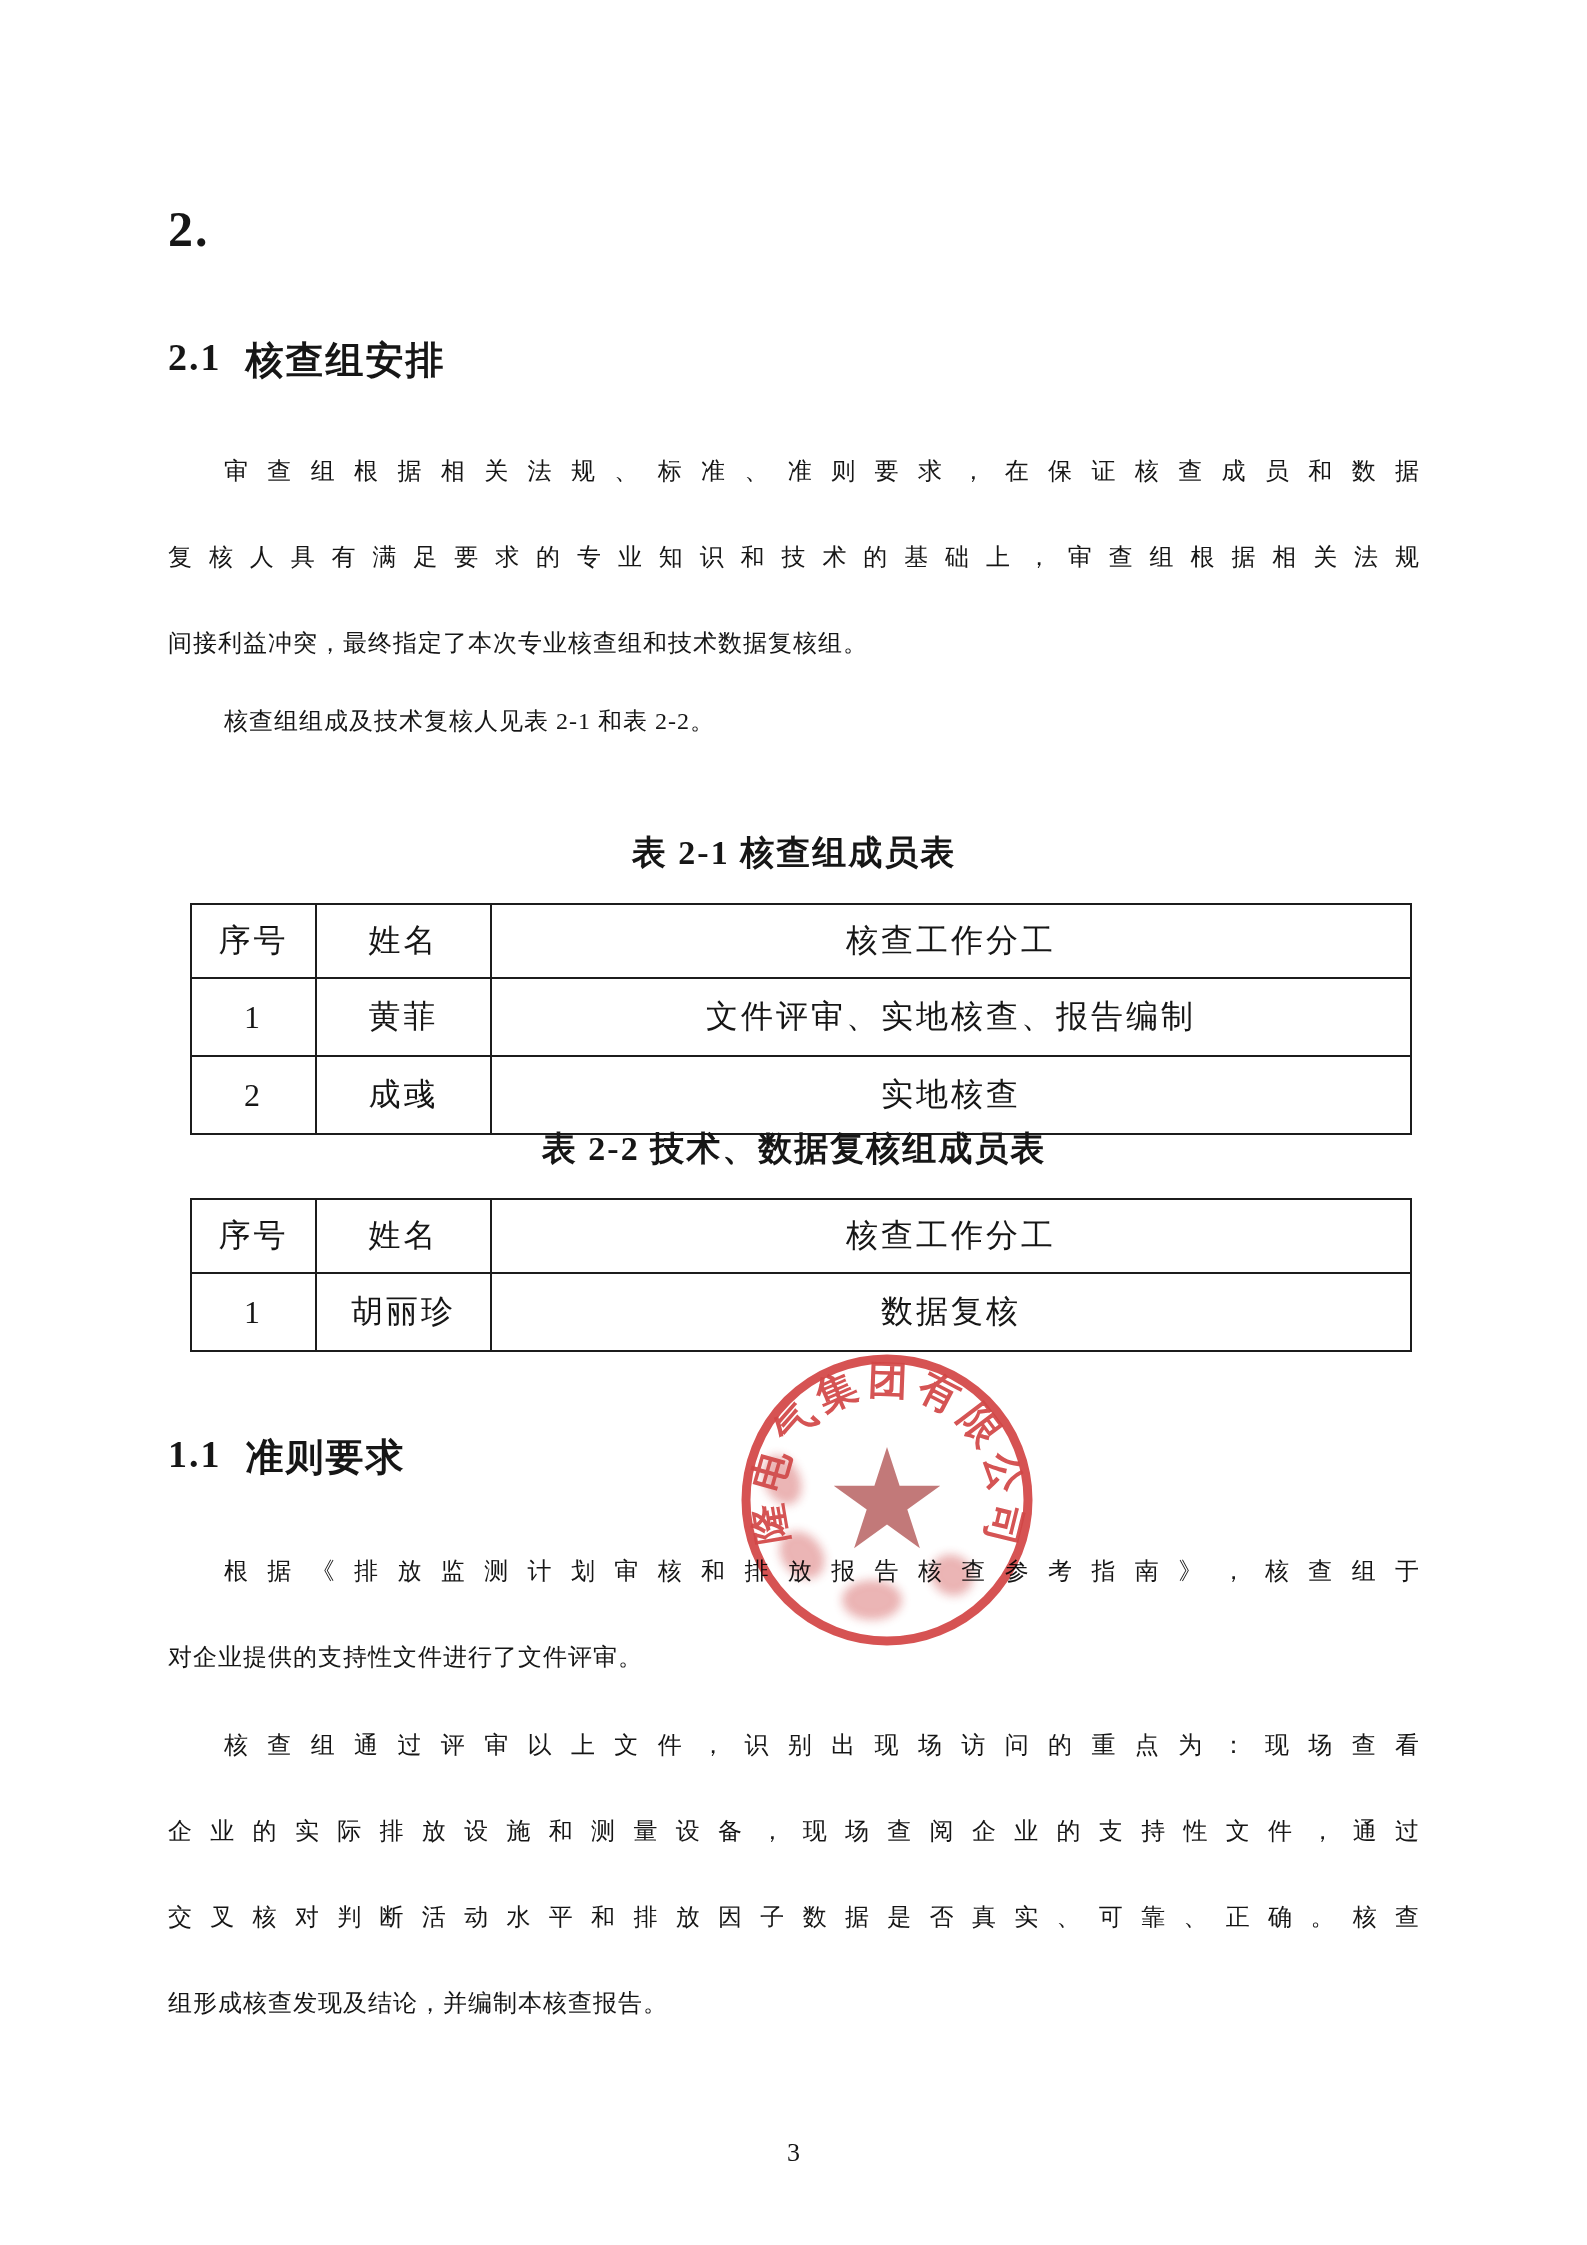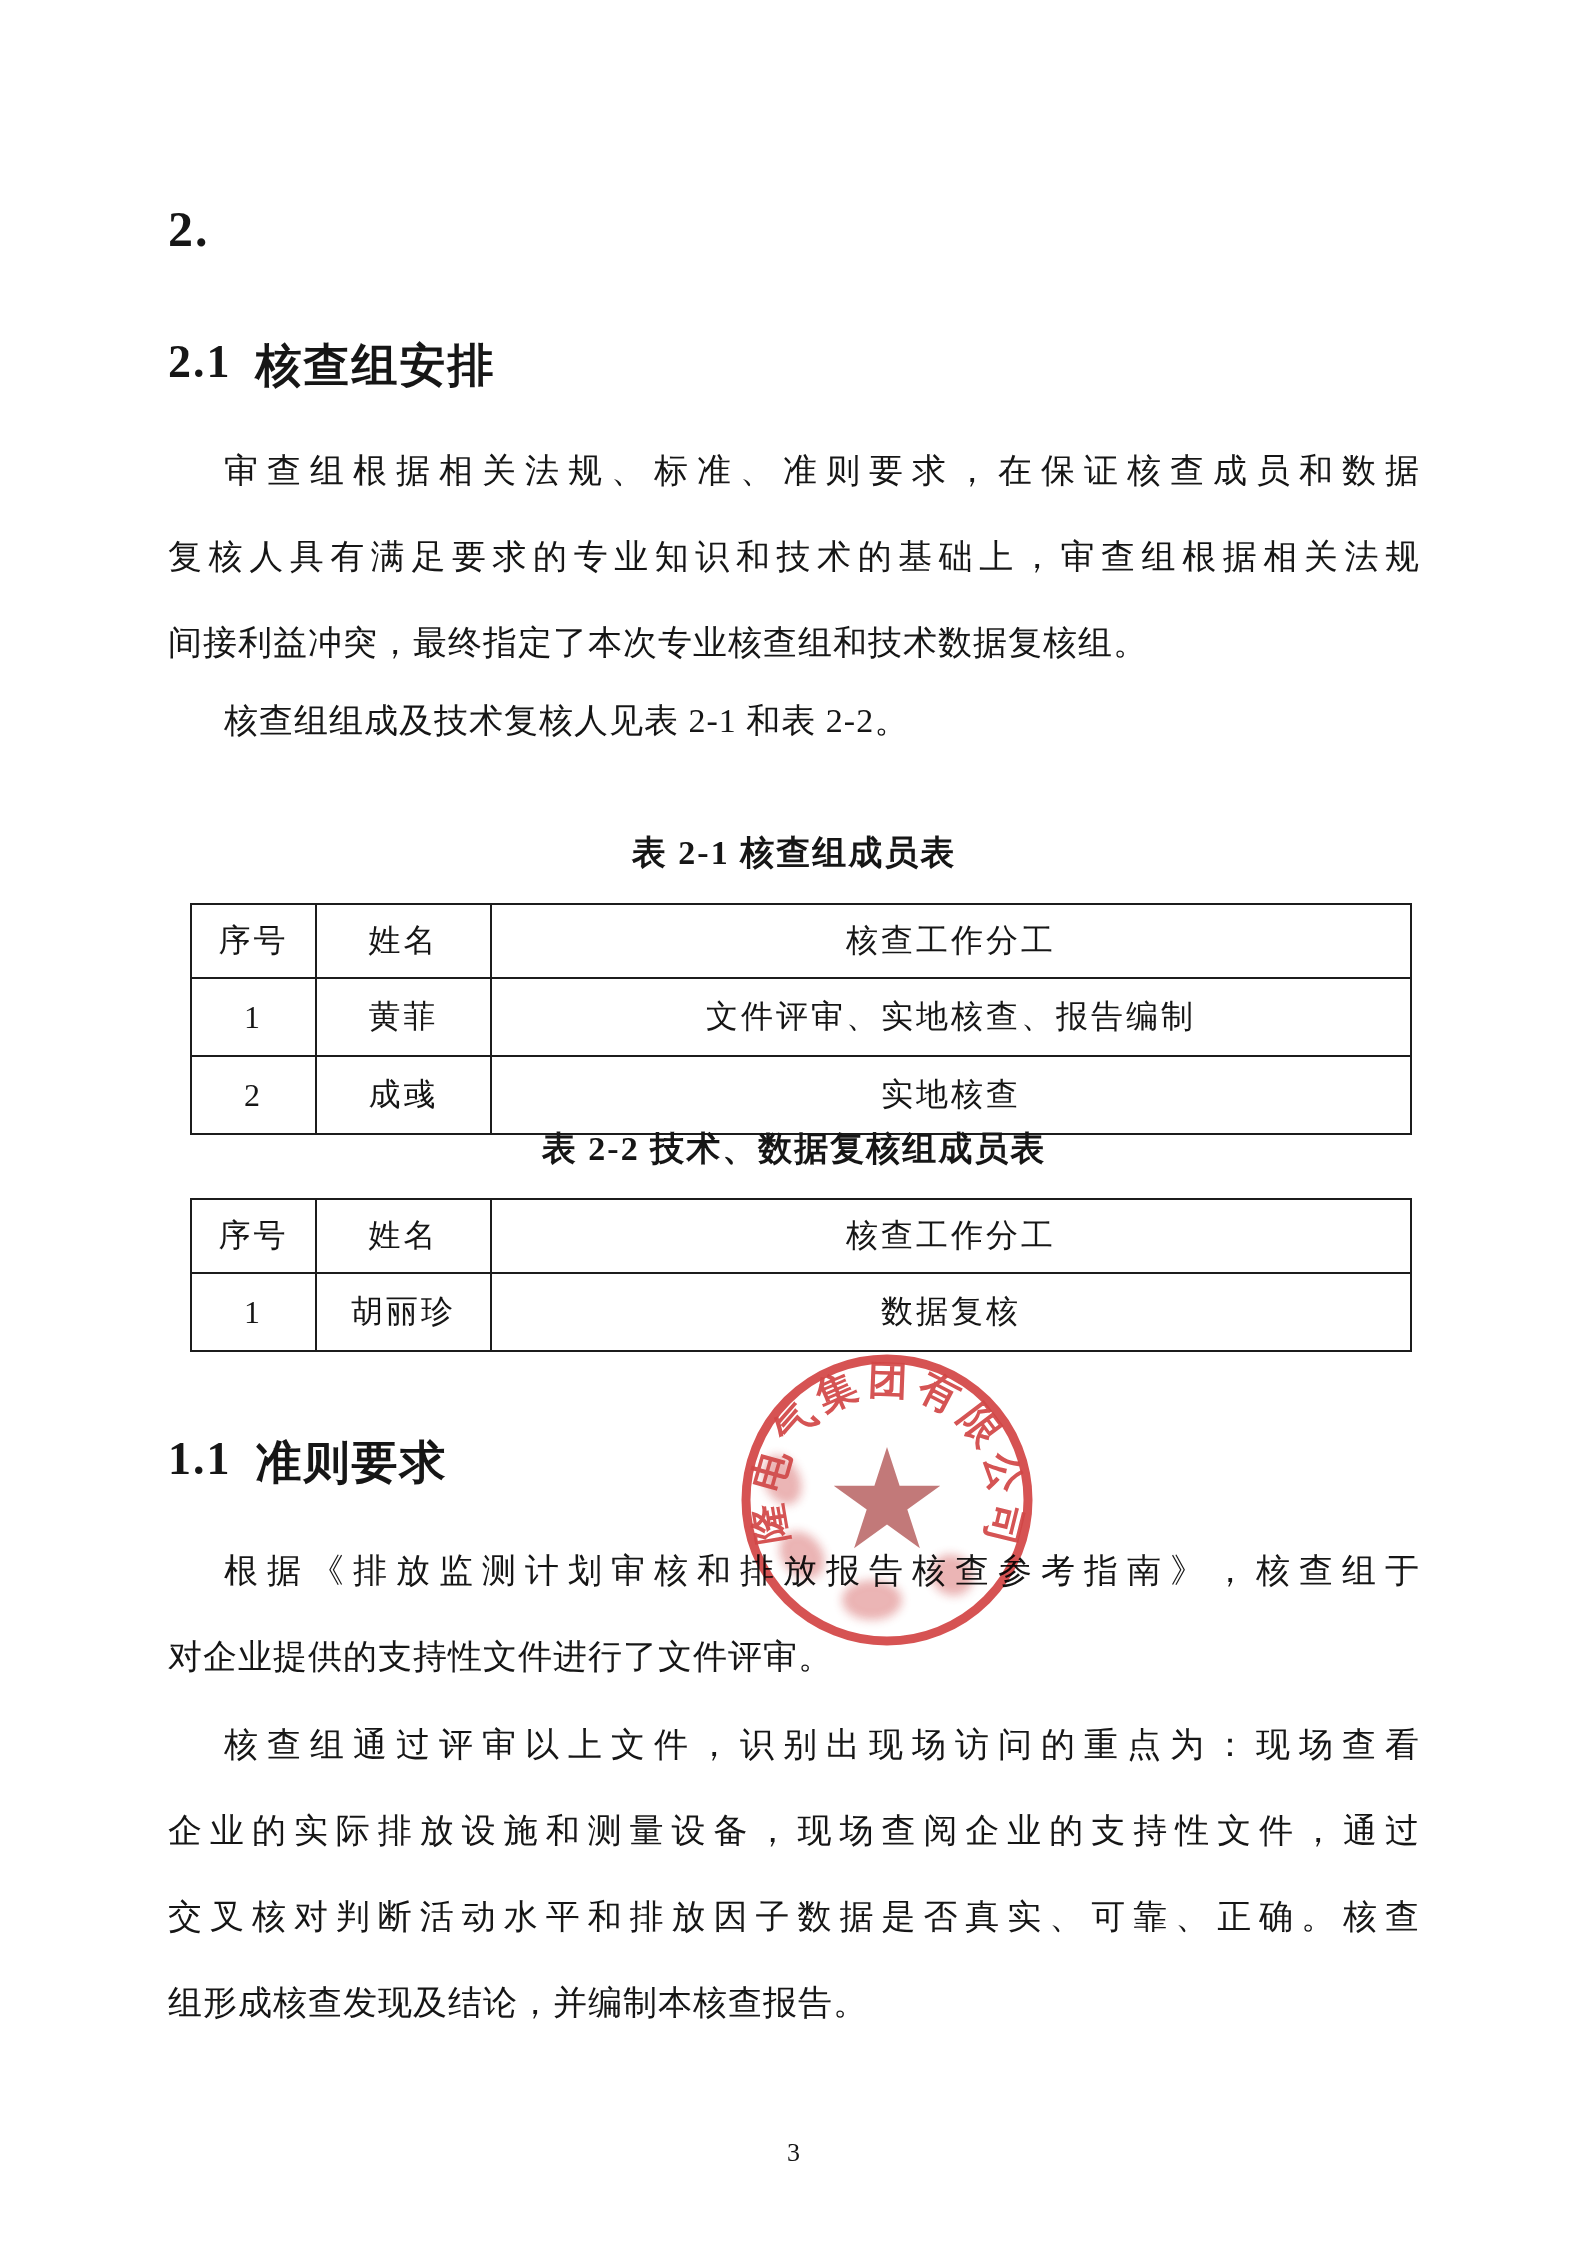--- a/index.html
+++ b/index.html
@@ -14,29 +14,29 @@
   }
   .abs{position:absolute;left:168px;width:1252px;}
 
   h1.doc-title{
     margin:0;top:200px;
     font-size:50px;font-weight:bold;
     display:flex;gap:28px;letter-spacing:2px;
   }
   h2.sub-title{
     margin:0;
-    font-size:46px;font-weight:bold;
+    font-size:38px;font-weight:bold;
     display:flex;gap:24px;letter-spacing:2px;
   }
   .sub-21{top:335px;}
   .sub-22{top:1432px;}
 
   .para{display:block;}
   .para .line{
-    font-size:34px;
+    font-size:24px;
     line-height:86px;height:86px;
     letter-spacing:1px;
     text-align:justify;
     text-align-last:justify;
     white-space:nowrap;
   }
   .para .line.last{text-align-last:left;}
   .para .line.indent{text-indent:56px;}
   .p1{top:428px;}
   .p2{top:678px;}

